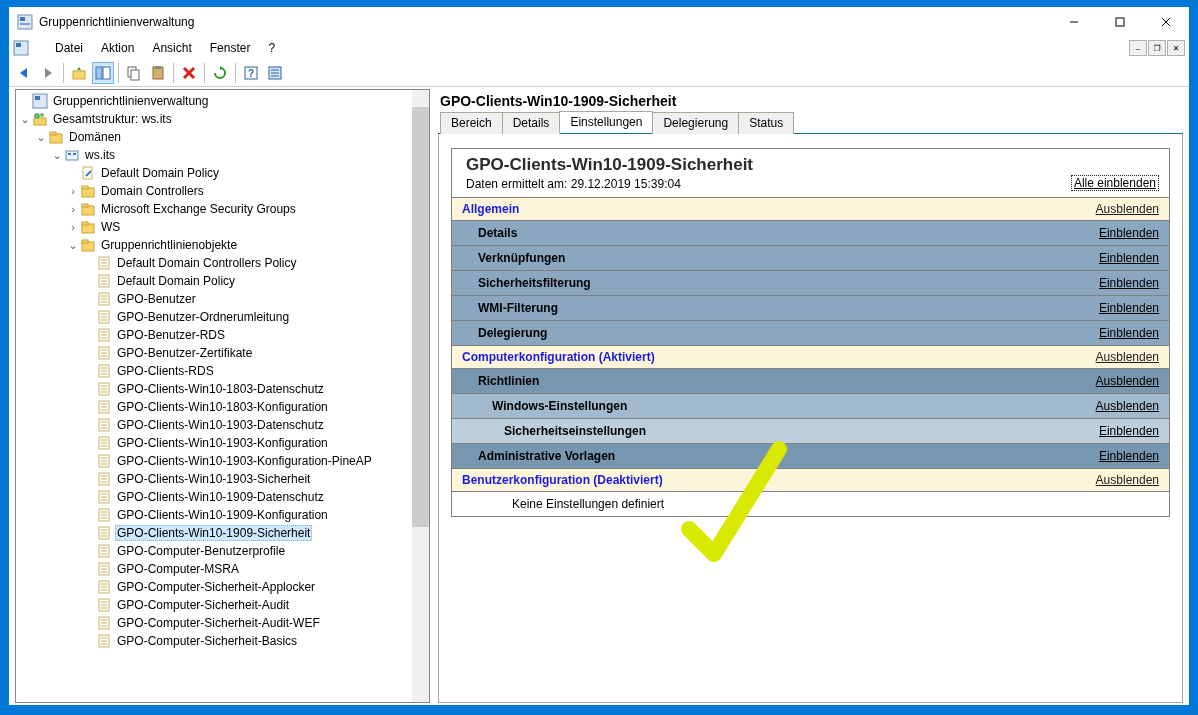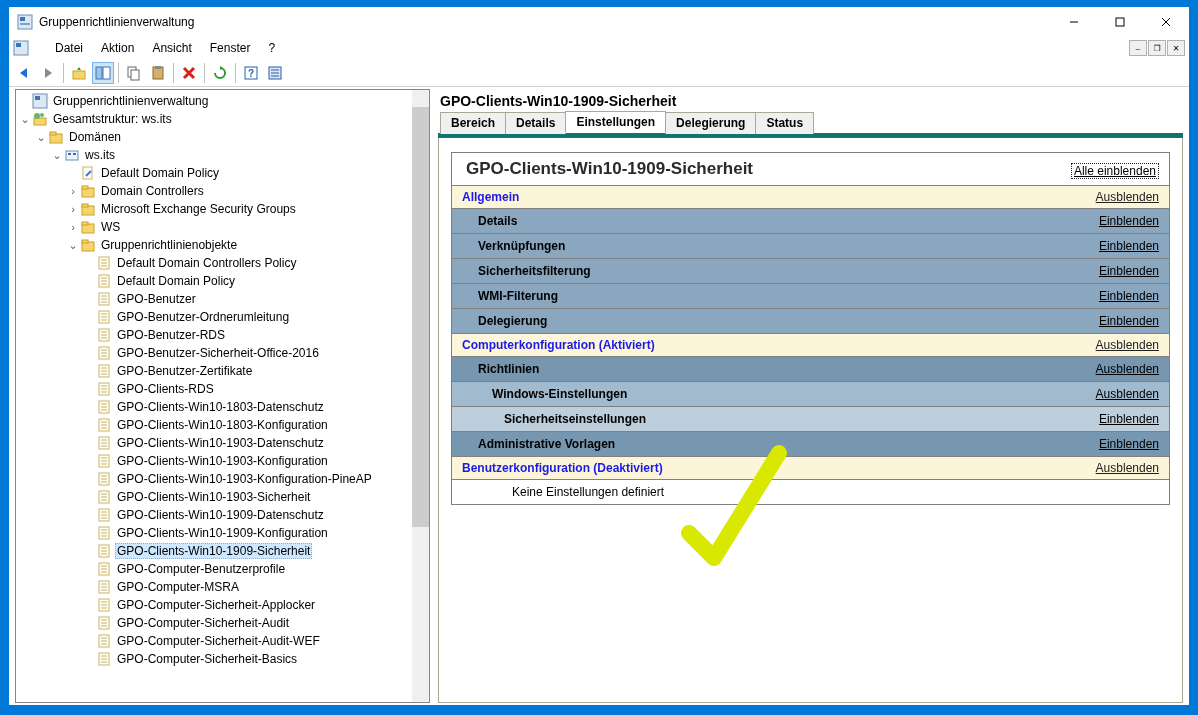--- a/index.html
+++ b/index.html
@@ -28,21 +28,21 @@
 .tree-vscroll::after{bottom:0;}
 .tree-vscroll .thumb{position:absolute;top:17px;left:0;width:100%;height:420px;background:#cdcdcd;}
 .tn { display:flex; align-items:center; height:18px; white-space:nowrap;}
 .tn .exp { width:14px; text-align:center; color:#606060; font-size:11px;}
 .tn .icon { width:16px; height:16px; margin-right:3px; display:flex;align-items:center;justify-content:center;}
 .tn .lbl { padding:0 2px;}
 .tn.sel .lbl { background:#cde8ff; border:1px dotted #7eb4ea; padding:0 1px;}
 .ind { display:inline-block; }
 .contentpane { flex:1; margin:2px 6px 2px 4px; display:flex; flex-direction:column; min-width:0;}
 .pane-title { font-weight:bold; font-size:14px; padding:4px 2px 2px 2px;}
-.tabs { display:flex; border-bottom:5px solid #0f766e; padding-left:2px;font-weight:bold;}
+.tabs { display:flex; border-bottom:1px solid #0f766e; padding-left:2px;}
 .tab { padding:3px 10px 3px 10px; border:1px solid #aca899; border-bottom:none; margin-right:-1px; background:#f0f0f0; position:relative; top:1px; font-size:12px;}
 .tab.active { background:#fff; border-bottom:1px solid #fff; top:0px;}
 .pane-content { flex:1; border:1px solid #aca899; border-top:none; background:#fff; padding:14px 12px; overflow:auto; position:relative;}
 .report { border:1px solid #808080;}
 .rpt-head { padding:6px 10px 6px 14px; border-bottom:1px solid #808080; display:flex; align-items:flex-end;}
 .rpt-head .name { font-size:17px; font-weight:bold; color:#2a2a2a;}
 .rpt-head .right { margin-left:auto; text-align:left;}
 .rpt-head .alle { display:inline-block; text-decoration:underline; border:1px dotted #222; padding:0 2px; background:#fff; font-size:12px;}
 .rpt-head .ts { font-size:12px; margin-top:2px; display:block;}
 .rpt-section-h { background:#fdf5d9; color:#1a1ae6; font-weight:bold; padding:4px 10px; border-top:1px solid #808080; display:flex; font-size:12px;}
@@ -355,33 +355,20 @@
               <span class="ind" style="width:64px"></span>
               <span class="exp"></span>
               <span class="icon">
                 <svg width="16" height="16">
                   <rect x="3" y="2" width="10" height="12" fill="#fffef2" stroke="#c9b46a"></rect>
                   <line x1="5" y1="5" x2="11" y2="5" stroke="#c9b46a"></line>
                   <line x1="5" y1="8" x2="11" y2="8" stroke="#c9b46a"></line>
                   <line x1="5" y1="11" x2="11" y2="11" stroke="#c9b46a"></line>
                 </svg>
               </span>
-              <span class="lbl">GPO-Benutzer-Sicherheit-Office-2016</span>
-            </div>
-            <div class="tn">
-              <span class="ind" style="width:64px"></span>
-              <span class="exp"></span>
-              <span class="icon">
-                <svg width="16" height="16">
-                  <rect x="3" y="2" width="10" height="12" fill="#fffef2" stroke="#c9b46a"></rect>
-                  <line x1="5" y1="5" x2="11" y2="5" stroke="#c9b46a"></line>
-                  <line x1="5" y1="8" x2="11" y2="8" stroke="#c9b46a"></line>
-                  <line x1="5" y1="11" x2="11" y2="11" stroke="#c9b46a"></line>
-                </svg>
-              </span>
               <span class="lbl">GPO-Benutzer-Zertifikate</span>
             </div>
             <div class="tn">
               <span class="ind" style="width:64px"></span>
               <span class="exp"></span>
               <span class="icon">
                 <svg width="16" height="16">
                   <rect x="3" y="2" width="10" height="12" fill="#fffef2" stroke="#c9b46a"></rect>
                   <line x1="5" y1="5" x2="11" y2="5" stroke="#c9b46a"></line>
                   <line x1="5" y1="8" x2="11" y2="8" stroke="#c9b46a"></line>
@@ -599,20 +586,21 @@
         <div class="tab active">Einstellungen</div>
         <div class="tab">Delegierung</div>
         <div class="tab">Status</div>
       </div>
       <div class="pane-content">
 
         <div class="report">
           <div class="rpt-head">
             <div>
               <div class="name">GPO-Clients-Win10-1909-Sicherheit</div>
+              <span class="ts"><span>Daten ermittelt am:</span> <span>29.12.2019 15:39:04</span></span>
             </div>
             <div class="right">
               <span class="alle">Alle einblenden</span>
             </div>
           </div>
           <div class="rpt-section-h first">
                 <span>Allgemein</span>
                 <span class="act">Ausblenden</span>
               </div>
           <div class="rpt-row lvl1">

